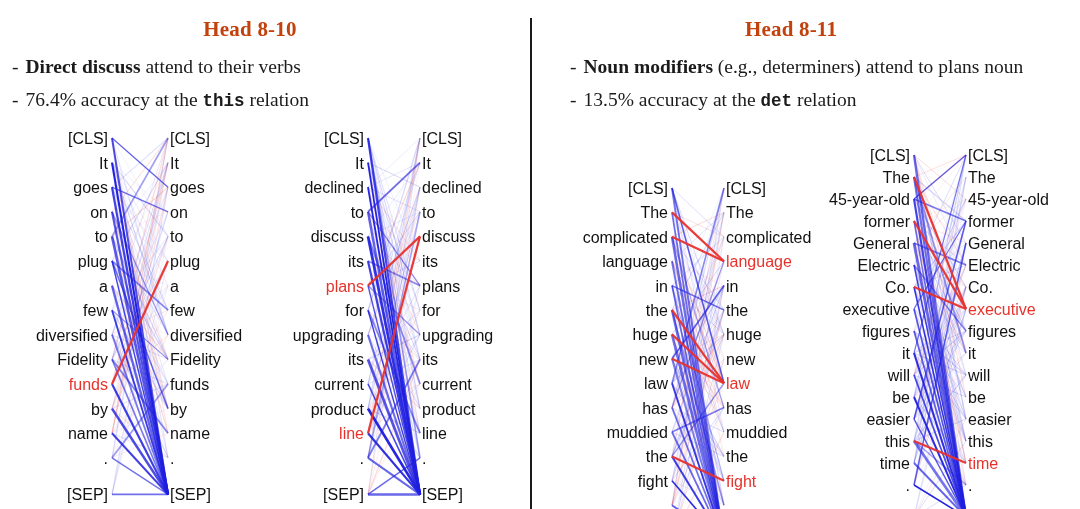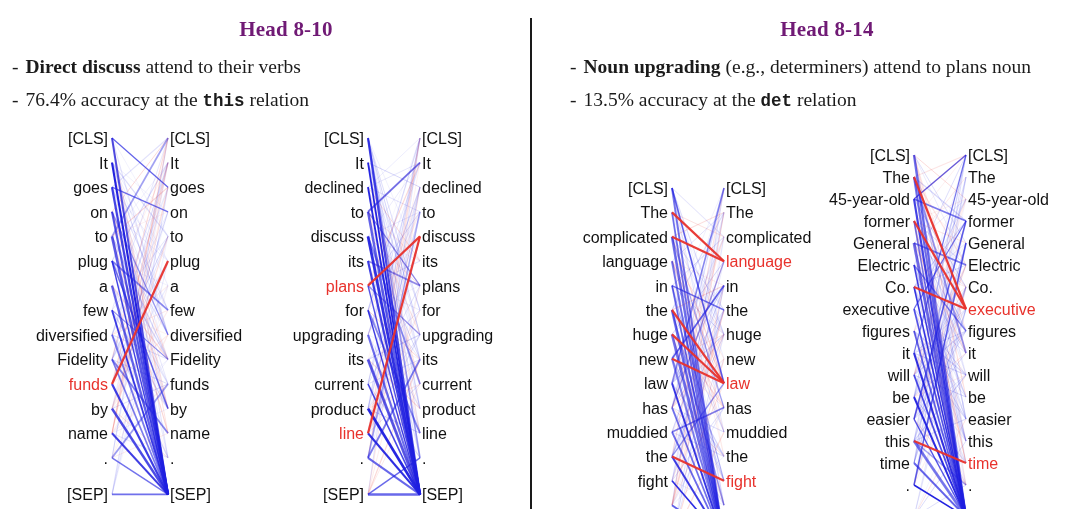--- a/index.html
+++ b/index.html
@@ -11,23 +11,22 @@
   .panel{position:absolute;top:0;height:509px;}
   #panel-left{left:0;width:531px;}
   #panel-right{left:531px;width:549px;}
   .divider{
     position:absolute;left:530px;top:18px;width:2px;height:491px;
     background:#1a1a1a;
   }
   .head-title{
     position:absolute;text-align:center;
     font-family:"Liberation Serif", serif;
-    font-weight:bold;font-size:21px;color:#701a75;
+    font-weight:bold;font-size:21px;color:#c2410c;
     letter-spacing:.2px;
-    padding-left:36px;
   }
   #head-left{left:0;width:500px;top:17px;}
   #head-right{left:531px;width:520px;top:17px;}
 
   .bullets{position:absolute;font-size:19.5px;color:#1b1b1b;line-height:1.32;}
   #bullets-left{left:12px;top:54px;width:500px;}
   #bullets-right{left:570px;top:54px;width:470px;}
   .bullet{display:flex;gap:7px;margin-bottom:7px;}
   .dash{flex:0 0 auto;}
   .btext{flex:1 1 auto;}
@@ -386,25 +385,25 @@
         <div class="tok" style="top: 294.2px;">line</div>
         <div class="tok" style="top: 318.8px;">.</div>
         <div class="tok" style="top: 355.4px;">[SEP]</div>
       </div>
     </div>
 </div>
 
 <div class="divider"></div>
 
 <div class="panel" id="panel-right"></div>
-<div class="head-title" id="head-right">Head 8-14</div>
+<div class="head-title" id="head-right">Head 8-11</div>
 <div class="bullets" id="bullets-right">
   <div class="bullet">
     <span class="dash">-</span>
-    <span class="btext"><span class="b">Noun upgrading</span><span> (e.g., determiners) attend to plans noun</span></span>
+    <span class="btext"><span class="b">Noun modifiers</span><span> (e.g., determiners) attend to plans noun</span></span>
   </div>
   <div class="bullet">
     <span class="dash">-</span>
     <span class="btext"><span>13.5% accuracy at the </span><span class="mono">det</span><span> relation</span></span>
   </div>
 </div>
 
 <div class="diagram" id="diagram-3" style="left: 552px; top: 182px; width: 304px; height: 385.6px;">
     <svg width="304" height="385.59999999999997">
       <line x1="120" y1="6" x2="172" y2="54.8" stroke="#1f1fe0" stroke-opacity="0.122" stroke-width="1.01"></line>

